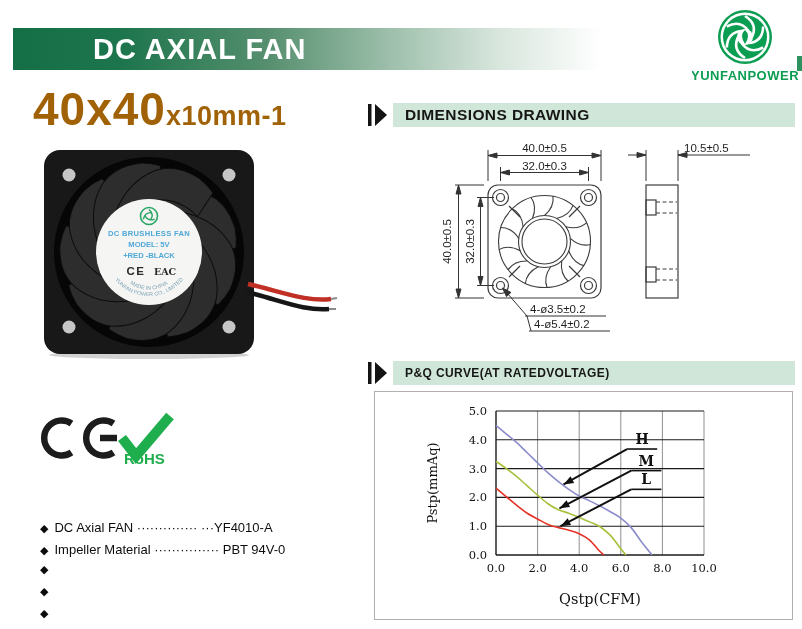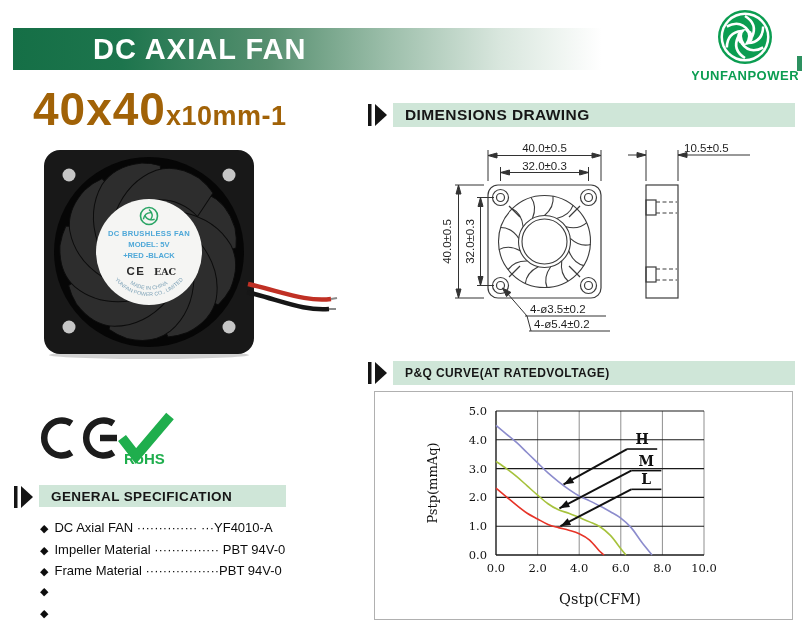--- a/index.html
+++ b/index.html
@@ -316,49 +316,39 @@
         <line x1="256.2" y1="78.616" x2="184.44" y2="116.344" stroke="#111" stroke-width="2"></line>
         <polygon points="184.44,116.344 195.05958888556185,115.05391011877039 191.52288355535845,108.32697059122067" fill="#111"></polygon>
         <text x="271.28" y="73.616" text-anchor="middle" font-size="14" font-family="DejaVu Serif, serif" font-weight="600" fill="#111">M</text>
         <line x1="256.2" y1="97.336" x2="286.36" y2="97.336" stroke="#111" stroke-width="1.6"></line>
         <line x1="256.2" y1="97.336" x2="185.48000000000002" y2="134.2" stroke="#111" stroke-width="2"></line>
         <polygon points="185.48000000000002,134.2 196.10406502748208,132.94730598635076 192.5910648262323,126.2079566419393" fill="#111"></polygon>
         <text x="271.28" y="92.336" text-anchor="middle" font-size="14" font-family="DejaVu Serif, serif" font-weight="600" fill="#111">L</text>
       </svg>
   </div>
 
-  <div class="sec" id="sec-gen">
-    <svg class="marker" width="20" height="24" viewBox="0 0 20 24">
-      <rect x="0" y="1" width="3.5" height="22" fill="#141414"></rect>
-        <polygon points="7,1 19,12 7,23" fill="#141414"></polygon>
-    </svg>
-    <div class="bar">
-      <span class="t">GENERAL SPECIFICATION</span>
+
+  <div class="spec-list">
+
+      <div class="spec-row">
+        <span class="diamond">◆</span>
+        <span>DC Axial FAN ·············· ···YF4010-A</span>
+      </div>
+
+      <div class="spec-row">
+        <span class="diamond">◆</span>
+        <span>Impeller Material ··············· PBT 94V-0</span>
+      </div>
+
+      <div class="spec-row">
+        <span class="diamond">◆</span>
+      </div>
+
+      <div class="spec-row">
+        <span class="diamond">◆</span>
+      </div>
+
+      <div class="spec-row">
+        <span class="diamond">◆</span>
+      </div>
     </div>
-  </div>
-
-  <div class="spec-list">
-
-      <div class="spec-row">
-        <span class="diamond">◆</span>
-        <span>DC Axial FAN ·············· ···YF4010-A</span>
-      </div>
-
-      <div class="spec-row">
-        <span class="diamond">◆</span>
-        <span>Impeller Material ··············· PBT 94V-0</span>
-      </div>
-
-      <div class="spec-row">
-        <span class="diamond">◆</span>
-        <span>Frame Material ·················PBT 94V-0</span>
-      </div>
-
-      <div class="spec-row">
-        <span class="diamond">◆</span>
-      </div>
-
-      <div class="spec-row">
-        <span class="diamond">◆</span>
-      </div>
-    </div>
 
 </div>
 
 </body></html>

